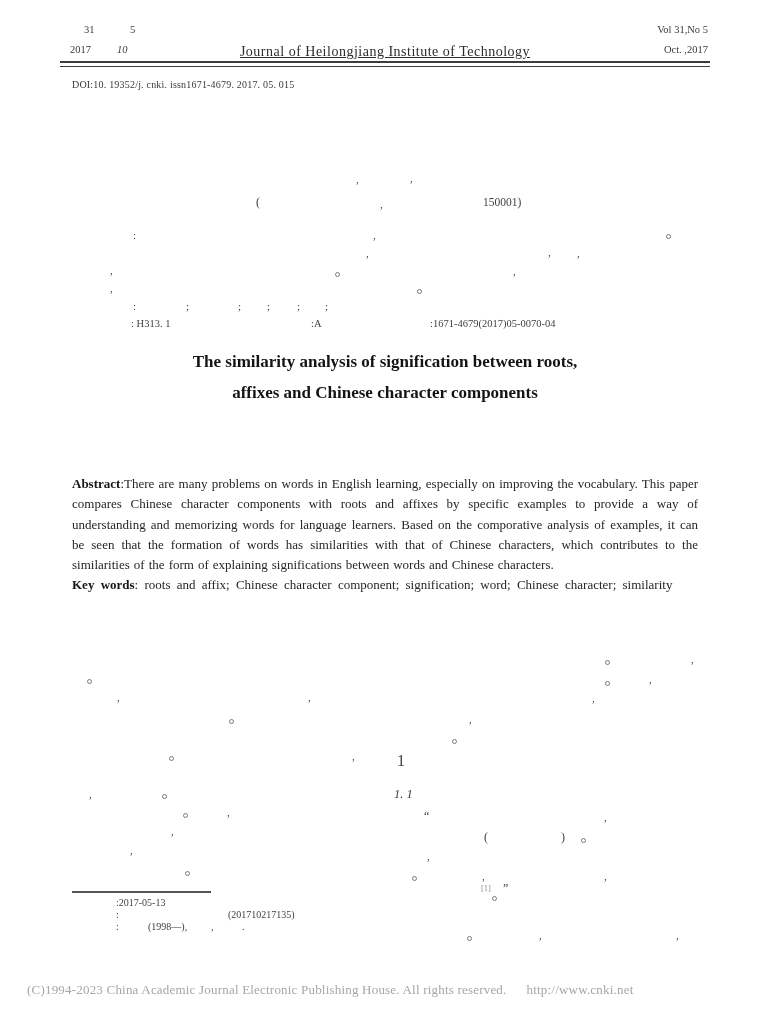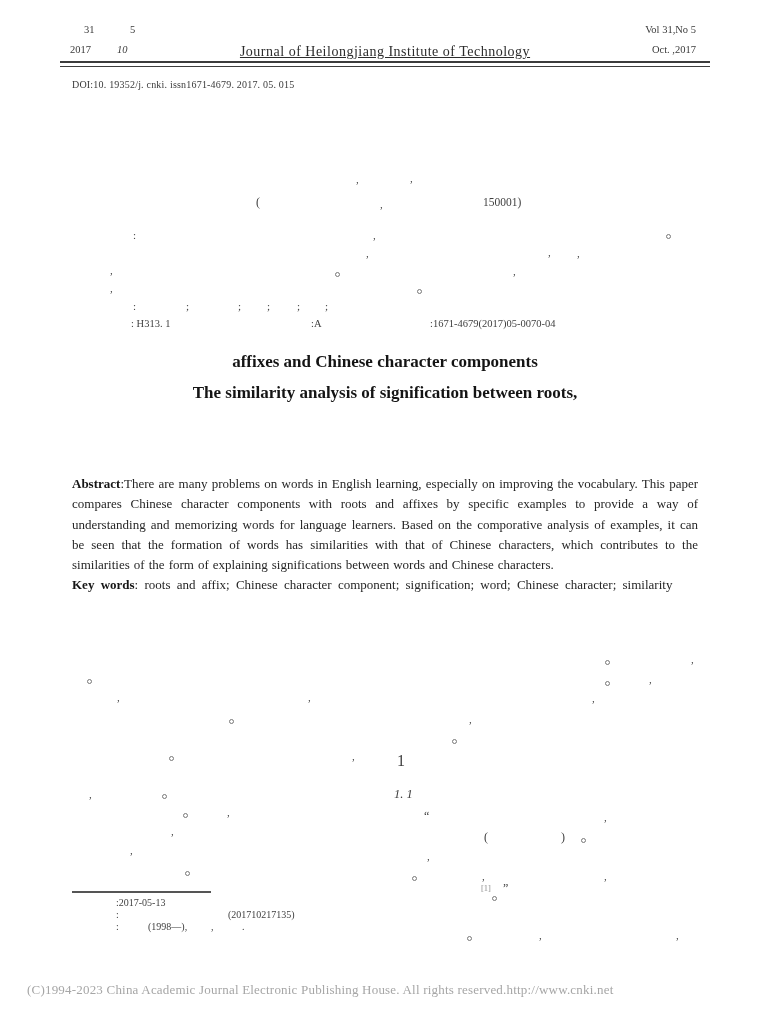--- a/index.html
+++ b/index.html
@@ -2,21 +2,21 @@
 <html><head>
 <meta charset="utf-8">
 <style>
   html,body{margin:0;padding:0;background:#e8e8e8;}
   .page{position:relative;width:768px;height:1024px;background:#ffffff;
         font-family:"Liberation Serif",serif;color:#2e2e2e;overflow:hidden;}
   
   .hdr-txt{position:absolute;font-size:10.5px;color:#3a3a3a;white-space:pre;}
   .journal-name{position:absolute;left:60px;top:44px;width:650px;text-align:center;
                 font-size:14px;letter-spacing:.5px;color:#2c2c2c;text-decoration:underline;}
-  .hdr-right{position:absolute;left:48px;width:648px;text-align:right;font-size:10.5px;color:#3a3a3a;}
+  .hdr-right{position:absolute;left:60px;width:648px;text-align:right;font-size:10.5px;color:#3a3a3a;}
   .hdr-rule{position:absolute;left:60px;top:61px;width:650px;height:3px;
             border-top:2px solid #3c3c3c;border-bottom:1px solid #3c3c3c;}
   .doi{position:absolute;left:72px;top:79px;font-size:10px;color:#3a3a3a;letter-spacing:.2px;}
   
   .pt{position:absolute;font-size:11px;color:#3f3f3f;line-height:1;white-space:pre;}
   .ring{position:absolute;width:3px;height:3px;border:1px solid #787878;border-radius:50%;}
   
   .title-en{position:absolute;left:60px;top:346px;width:650px;text-align:center;
             font-weight:bold;font-size:17px;line-height:31px;color:#141414;}
   .authors{position:absolute;left:60px;top:415px;width:650px;text-align:center;
@@ -26,21 +26,21 @@
          font-size:10.5px;color:#303030;}
   .abstract-block{position:absolute;left:72px;top:474px;width:626px;
                   font-size:13px;line-height:20.3px;color:#262626;}
   .abstract-block p{margin:0;text-align:justify;word-spacing:.8px;}
   .abstract-block p.kw{word-spacing:3px;}
   .abstract-block b{color:#161616;}
   
   .fn-rule{position:absolute;left:72px;top:891px;width:139px;border-top:2px solid #555;}
   .footer{position:absolute;left:27px;top:982px;font-size:13px;color:#a6a6a6;
           letter-spacing:.2px;white-space:pre;}
-  .footer .url{}
+  .footer .url{margin-left:20px;}
 </style>
 </head>
 <body>
 
 <div class="page">
 
   <div>
     <span class="hdr-txt" style="left:84px;top:24px;">31</span>
     <span class="hdr-txt" style="left:130px;top:24px;">5</span>
     <span class="hdr-txt" style="left:70px;top:44px;">2017</span>
@@ -119,22 +119,22 @@
       <span class="pt" style="left: 116px; top: 898px; font-size: 10px;">:2017-05-13</span>
       <span class="pt" style="left: 116px; top: 910px; font-size: 10px;">:</span>
       <span class="pt" style="left: 228px; top: 910px; font-size: 10px;">(201710217135)</span>
       <span class="pt" style="left: 116px; top: 922px; font-size: 10px;">:</span>
       <span class="pt" style="left: 148px; top: 922px; font-size: 10px;">(1998—),</span>
       <span class="pt" style="left: 211px; top: 922px; font-size: 10px;">,</span>
       <span class="pt" style="left: 242px; top: 922px; font-size: 10px;">.</span>
     </div>
 
   <div class="title-en">
+    <div>The similarity analysis of signification between roots,</div>
     <div>affixes and Chinese character components</div>
-    <div>The similarity analysis of signification between roots,</div>
   </div>
 
 
 
   <div class="abstract-block">
     <p><b>Abstract</b><span>:There are many problems on words in English learning, especially on improving the vocabulary. This paper compares Chinese character components with roots and affixes by specific examples to provide a way of understanding and memorizing words for language learners. Based on the comporative analysis of examples, it can be seen that the formation of words has similarities with that of Chinese characters, which contributes to the similarities of the form of explaining significations between words and Chinese characters.</span></p>
     <p class="kw"><b>Key words</b><span>: roots and affix; Chinese character component; signification; word; Chinese character; similarity</span></p>
   </div>
 
   <div class="fn-rule"></div>

